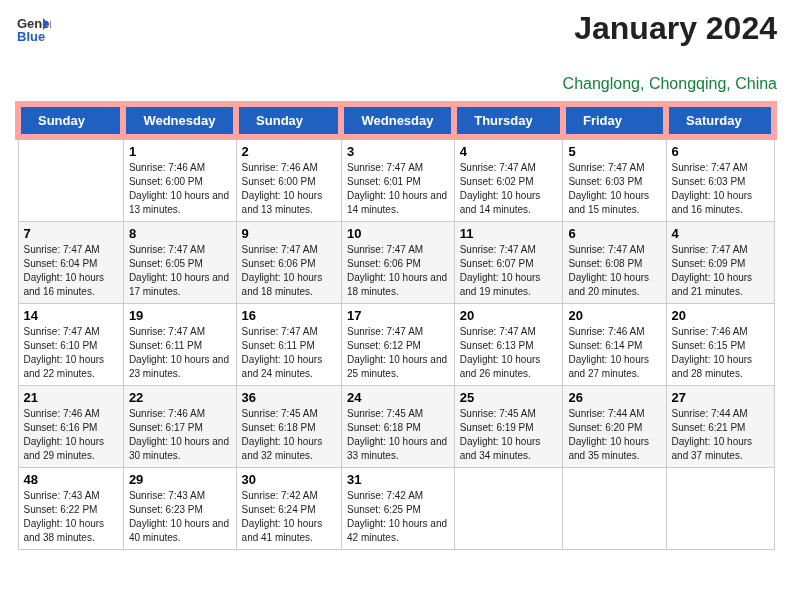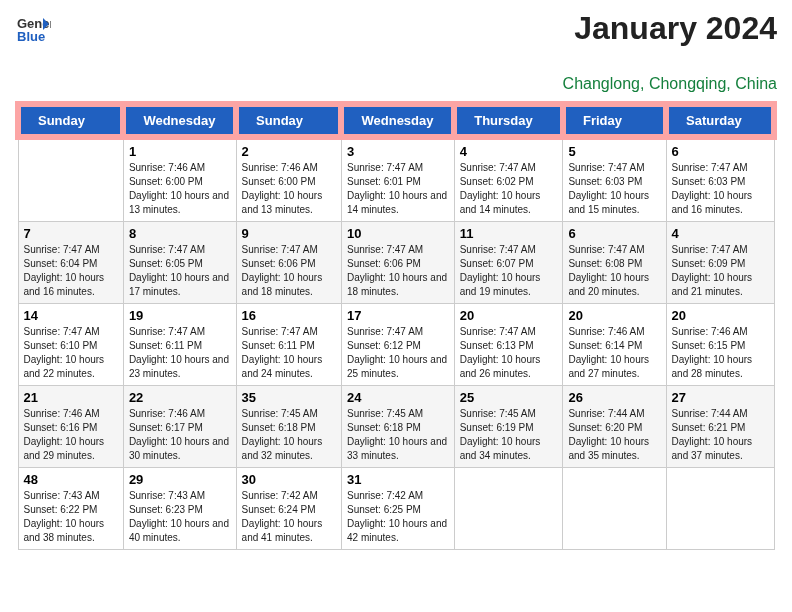--- a/index.html
+++ b/index.html
@@ -194,21 +194,21 @@
       <tr>
         <td>
           <span class="day-number">21</span>
           <div class="day-info">Sunrise: 7:46 AM<br>Sunset: 6:16 PM<br>Daylight: 10 hours and 29 minutes.</div>
         </td>
         <td>
           <span class="day-number">22</span>
           <div class="day-info">Sunrise: 7:46 AM<br>Sunset: 6:17 PM<br>Daylight: 10 hours and 30 minutes.</div>
         </td>
         <td>
-          <span class="day-number">35</span>
+          <span class="day-number">36</span>
           <div class="day-info">Sunrise: 7:45 AM<br>Sunset: 6:18 PM<br>Daylight: 10 hours and 32 minutes.</div>
         </td>
         <td>
           <span class="day-number">24</span>
           <div class="day-info">Sunrise: 7:45 AM<br>Sunset: 6:18 PM<br>Daylight: 10 hours and 33 minutes.</div>
         </td>
         <td>
           <span class="day-number">25</span>
           <div class="day-info">Sunrise: 7:45 AM<br>Sunset: 6:19 PM<br>Daylight: 10 hours and 34 minutes.</div>
         </td>

